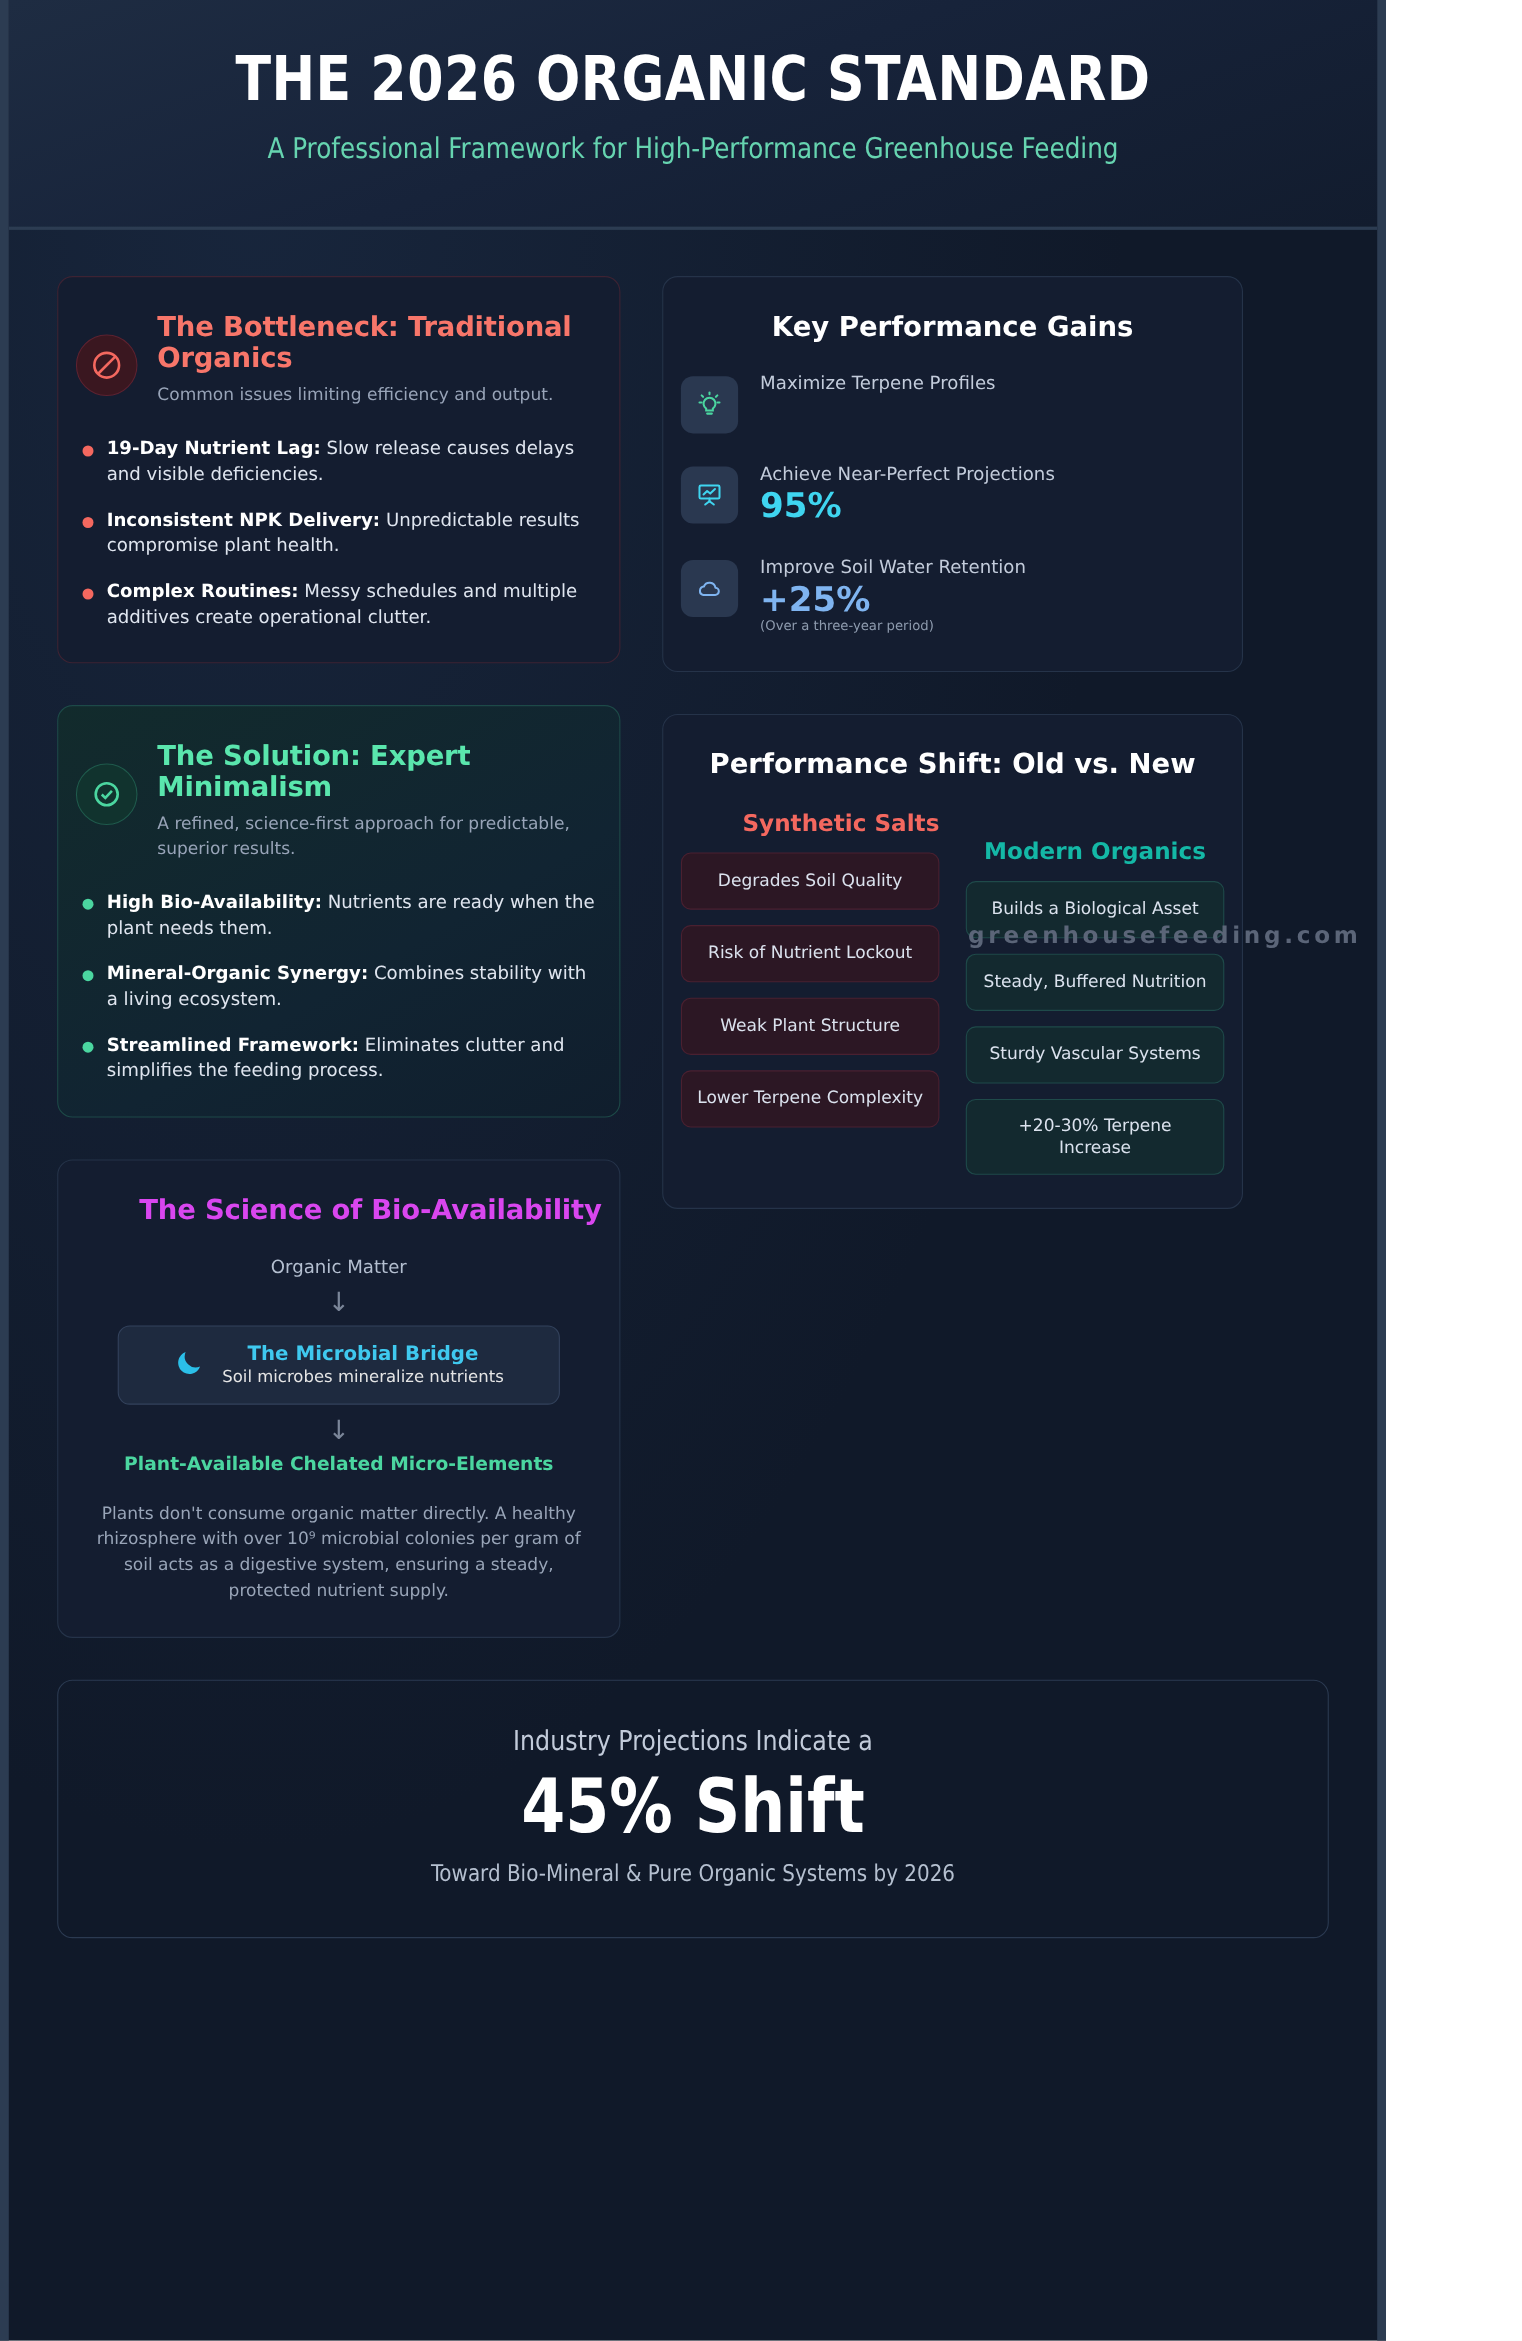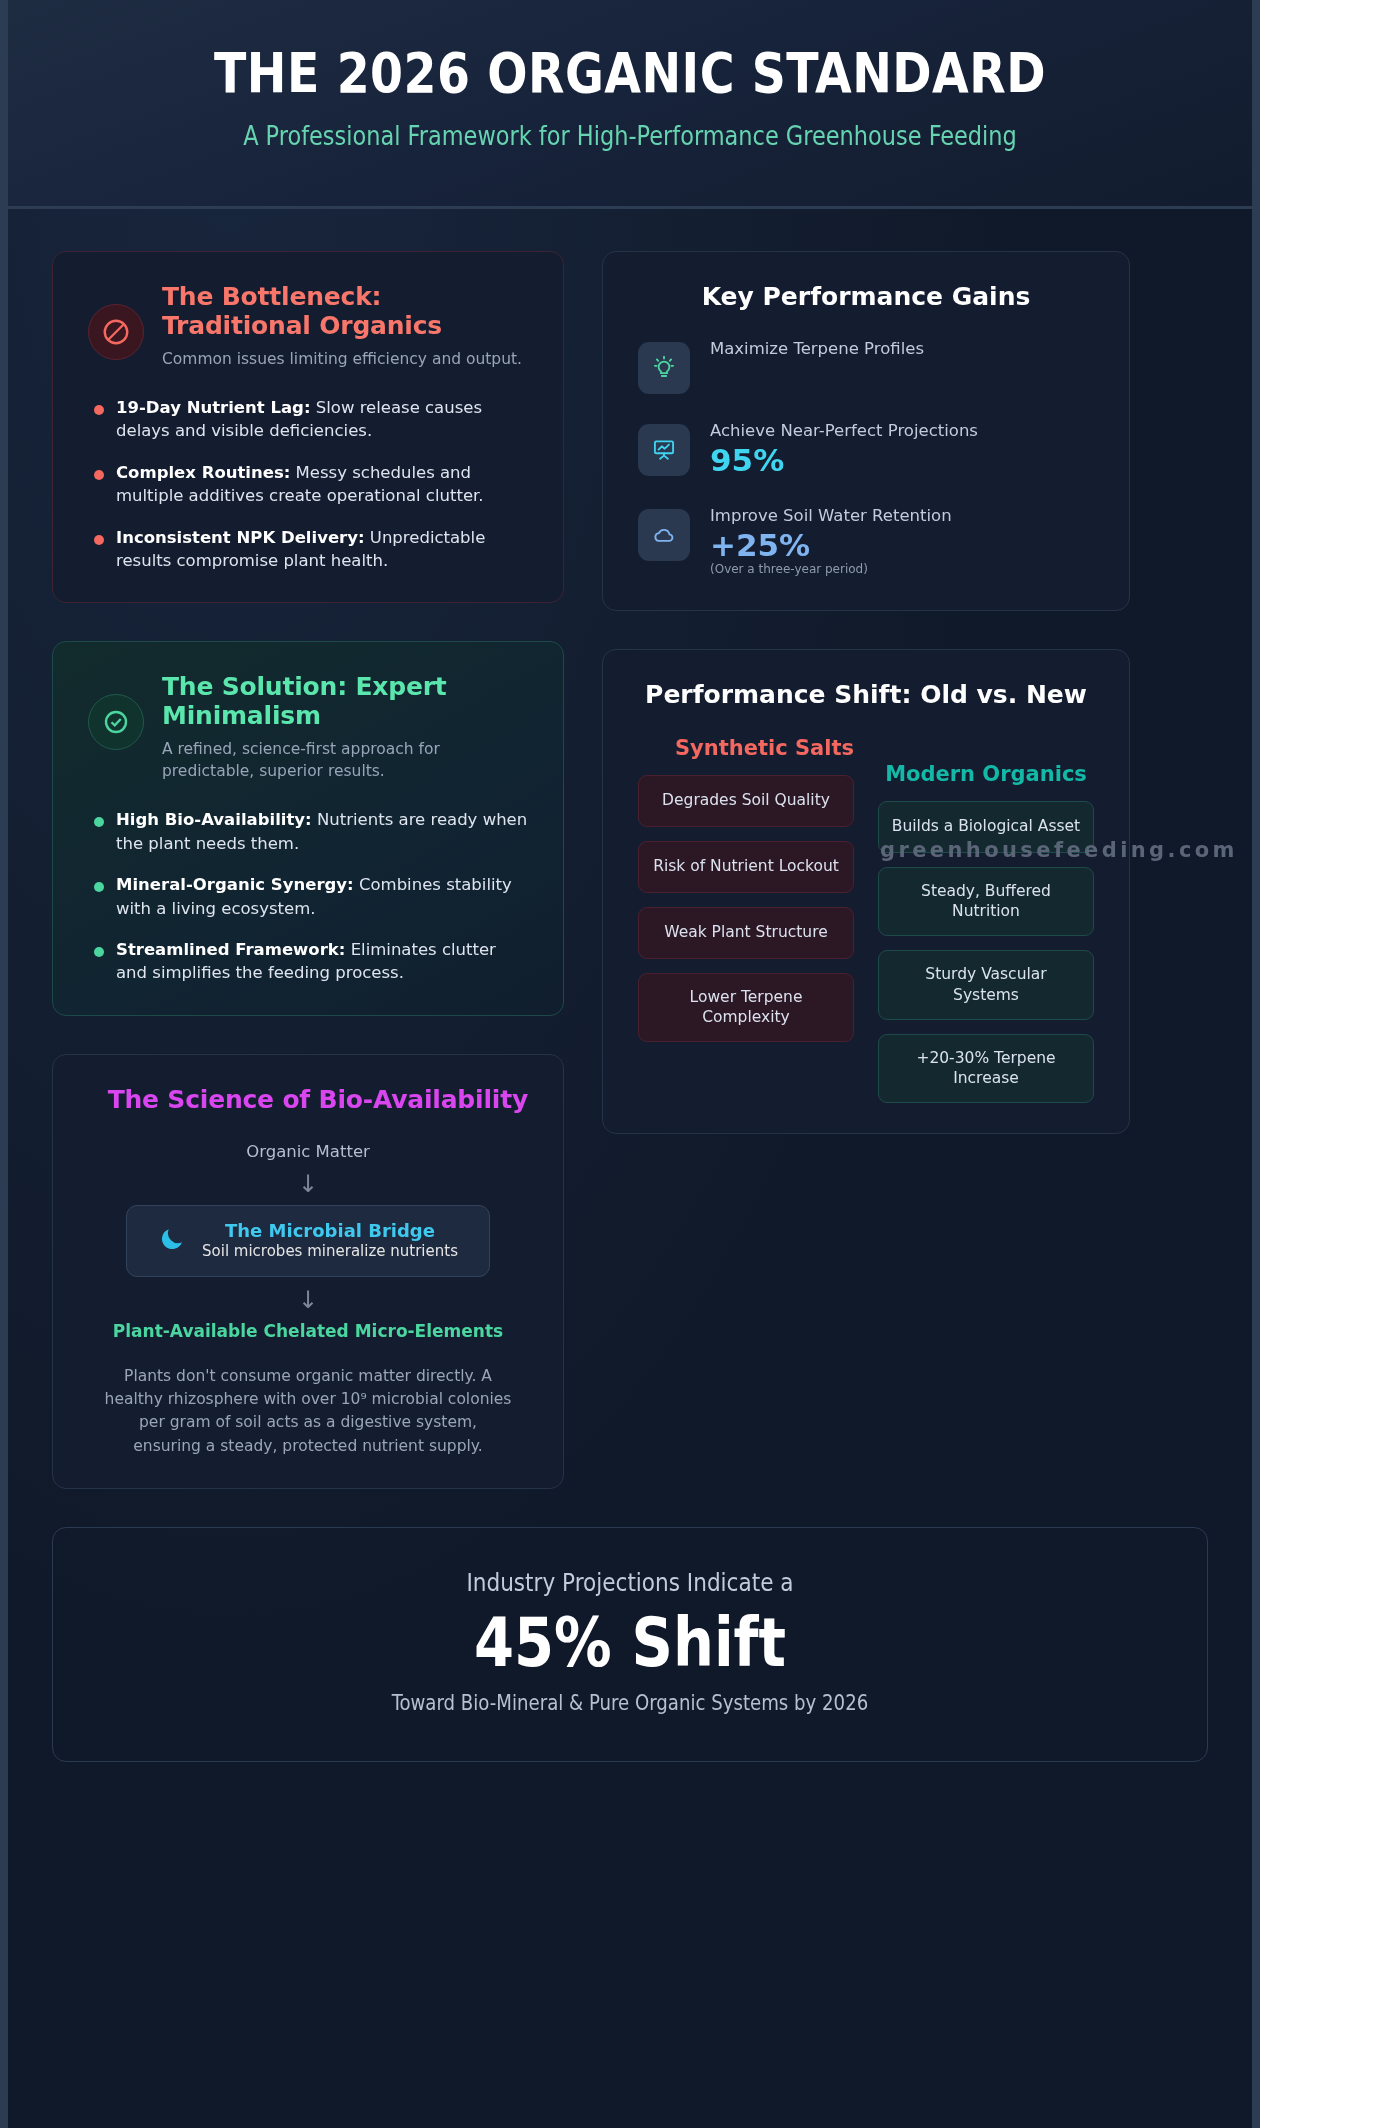--- a/index.html
+++ b/index.html
@@ -79,21 +79,21 @@
   }
   .col { display: flex; flex-direction: column; gap: 38px; }
   .col-left  { width: 512px; }
   .col-right { width: 528px; }
 
   .card {
     position: relative;
     border-radius: 14px;
     background: #141f33;
     border: 1px solid #28354b;
-    padding: 30px 35px;
+    padding: 30px 16px;
   }
   .card.bottleneck {
     background: #141d30;
     border-color: #3d2333;
   }
   .card.solution {
     background: linear-gradient(150deg, #122b2c 0%, #112432 60%, #101e2d 100%);
     border-color: #1d4a48;
   }
   .card.science, .card.gains, .card.shift {
@@ -302,22 +302,22 @@
                 <line x1="5.6" y1="18.4" x2="18.4" y2="5.6"></line>
               </svg>
             </div>
             <div class="head-text">
               <div class="card-title red">The Bottleneck: Traditional Organics</div>
               <div class="card-desc">Common issues limiting efficiency and output.</div>
             </div>
           </div>
           <ul class="bullets red">
             <li><span class="dot"></span><b>19-Day Nutrient Lag:</b><span> Slow release causes delays and visible deficiencies.</span></li>
+            <li><span class="dot"></span><b>Inconsistent NPK Delivery:</b><span> Unpredictable results compromise plant health.</span></li>
             <li><span class="dot"></span><b>Complex Routines:</b><span> Messy schedules and multiple additives create operational clutter.</span></li>
-            <li><span class="dot"></span><b>Inconsistent NPK Delivery:</b><span> Unpredictable results compromise plant health.</span></li>
           </ul>
         </div>
 
         <div class="card solution">
           <div class="card-head">
             <div class="badge green">
               <svg width="30" height="30" viewBox="0 0 24 24" fill="none" stroke="#4bd6a0" stroke-width="1.9">
                 <circle cx="12" cy="12" r="8"></circle>
                 <polyline points="8.4,12.2 11,14.7 15.8,9.6"></polyline>
               </svg>

